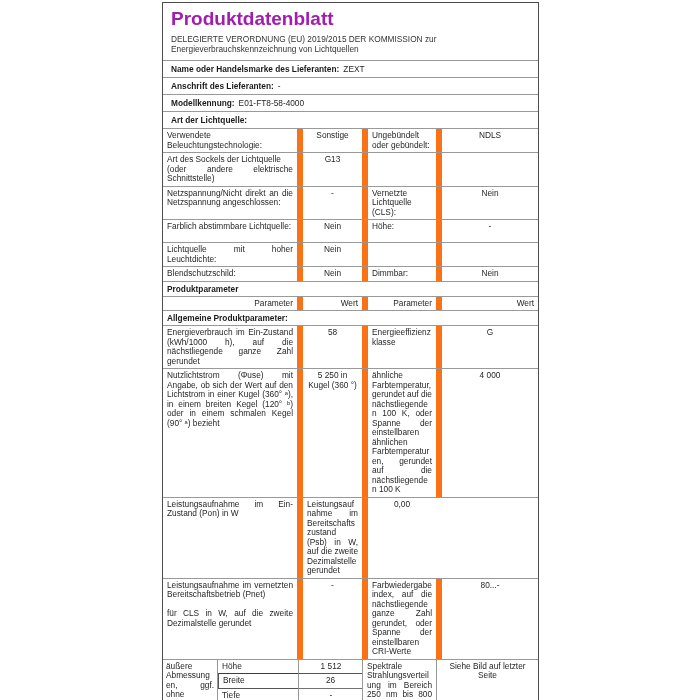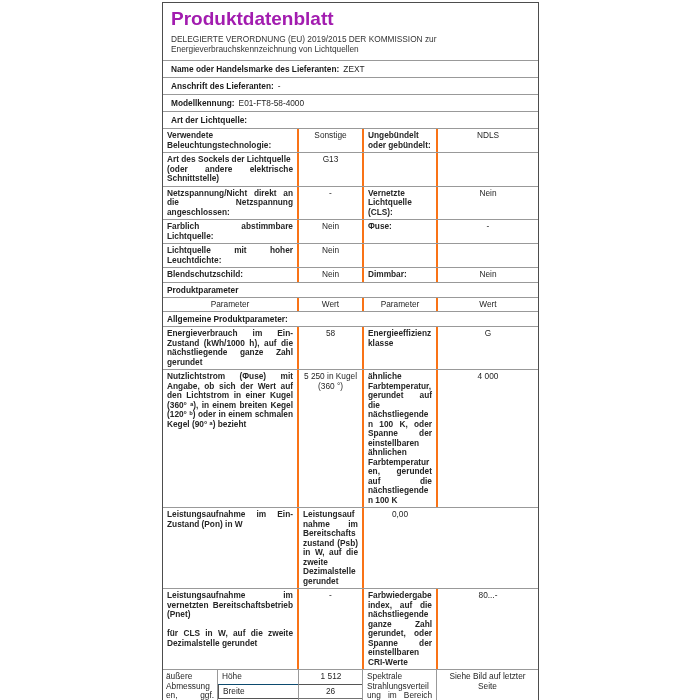--- a/index.html
+++ b/index.html
@@ -18,25 +18,25 @@
 
   
   .kvrow { border-top:1px solid #999; padding:3px 8px; font-size:8.3px; line-height:10px; }
   .kvrow .lbl { font-weight:bold; color:#1a1a1a; }
   .kvrow .val { margin-left:4px; }
   .sectionrow { border-top:1px solid #999; padding:3px 8px; font-size:8.3px; line-height:10px; font-weight:bold; color:#1a1a1a; }
 
   
   .prow { display:grid; grid-template-columns:134px 65px 74px 102px; border-top:1px solid #999; }
   .prow > div { padding:2px 4px; font-size:8.3px; line-height:9.5px; overflow-wrap:break-word; white-space:pre-line; }
-  .prow > .c2, .prow > .c3, .prow > .c4 { border-left:2px solid #f97316; }
-  .lblcell { text-align:justify; color:#262626;font-weight:bold; }
+  .prow > .c2, .prow > .c3, .prow > .c4 { border-left:6px solid #f97316; }
+  .lblcell { text-align:justify; color:#262626; }
   .valcell { text-align:center; color:#262626; }
   .fullrow { border-top:1px solid #999; text-align:left; font-weight:bold; font-size:8.3px; line-height:10px; padding:2px 4px; color:#1a1a1a; }
-  .hdrcell { font-weight:normal; text-align:center; }
+  .hdrcell { font-weight:normal; text-align:right; }
 
   
   .dimrow { display:grid; grid-template-columns:54px 80px 65px 74px 102px; border-top:1px solid #999; }
   .dimrow .outerlbl { padding:2px 3px; font-size:8.3px; line-height:9.5px; text-align:justify; overflow-wrap:break-word; }
   .dimsub { grid-column:2 / 4; display:grid; grid-template-columns:80px 65px; grid-auto-rows:min-content; border-left:1px solid #999; }
   .dimsub .sl { padding:2px 4px; font-size:8.3px; line-height:9.5px; height:9.5px; }
   .dimsub .sv { padding:2px 4px; font-size:8.3px; line-height:9.5px; height:9.5px; text-align:center; border-left:1px solid #999; }
   .dim-hl { outline:1px solid #555; outline-offset:-1px; }
   .dimsub .fill-l { height:100%; min-height:40px; }
   .dimsub .fill-r { border-left:1px solid #999; min-height:40px; }
@@ -82,21 +82,21 @@
       </div>
       <div class="prow">
         <div class="lblcell c1">Netzspannung/Nicht direkt an die Netzspannung angeschlossen:</div>
         <div class="valcell c2">-</div>
         <div class="lblcell c3">Vernetzte Lichtquelle (CLS):</div>
         <div class="valcell c4">Nein</div>
       </div>
       <div class="prow">
         <div class="lblcell c1 minh20">Farblich abstimmbare Lichtquelle:</div>
         <div class="valcell c2">Nein</div>
-        <div class="lblcell c3">Φuse:</div>
+        <div class="lblcell c3">Höhe:</div>
         <div class="valcell c4">-</div>
       </div>
       <div class="prow">
         <div class="lblcell c1 minh20">Lichtquelle mit hoher Leuchtdichte:</div>
         <div class="valcell c2">Nein</div>
         <div class="lblcell c3"></div>
         <div class="valcell c4"></div>
       </div>
       <div class="prow">
         <div class="lblcell c1">Blendschutzschild:</div>

